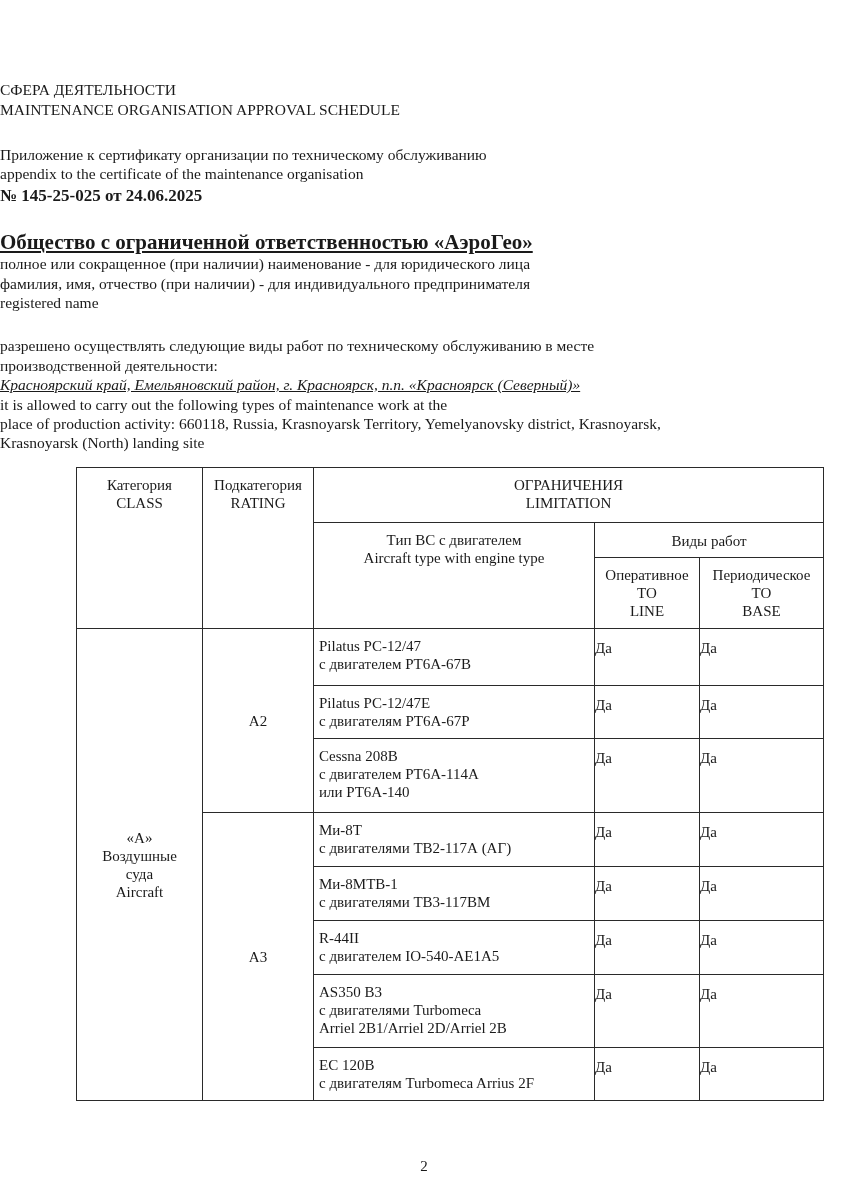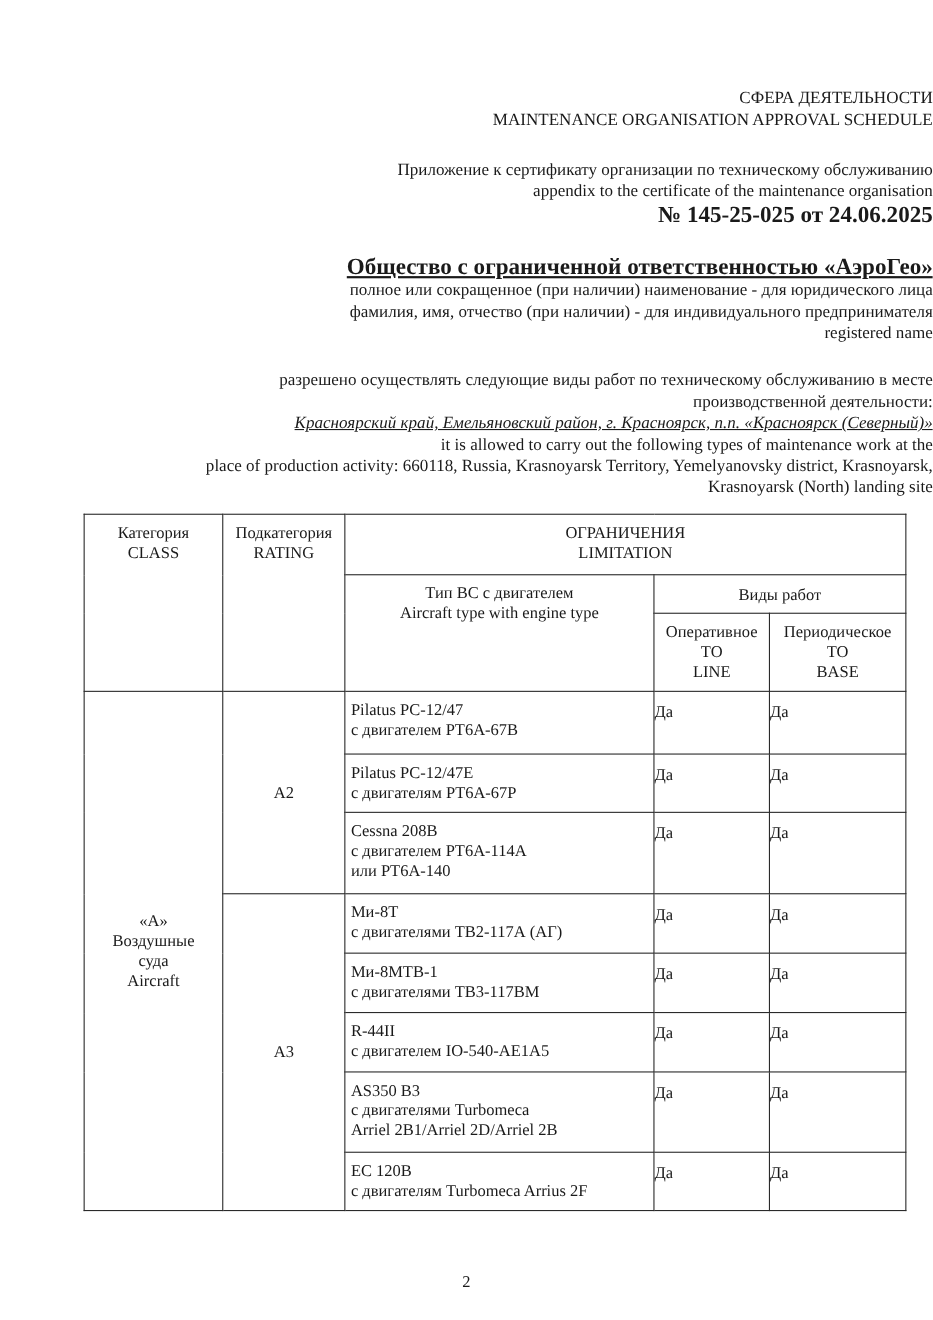--- a/index.html
+++ b/index.html
@@ -1,21 +1,21 @@
 <!DOCTYPE html>
 <html><head>
 <meta charset="utf-8">
 <style>
   html, body { margin: 0; padding: 0; background: #ffffff; }
   body {
     width: 848px; height: 1200px; position: relative; overflow: hidden;
     font-family: "Liberation Serif", "DejaVu Serif", serif;
     color: #1a1a1a;
   }
-  .center { position: absolute; left: 0; width: 848px; text-align: right; }
+  .center { position: absolute; left: 0; width: 848px; text-align: left; }
   .t15 { font-size: 15.5px; line-height: 19px; }
   .bold { font-weight: bold; }
   .ul { text-decoration: underline; }
   .it { font-style: italic; }
 
   table.sched {
     position: absolute; left: 76px; top: 467px;
     width: 747px; border-collapse: collapse; table-layout: fixed;
     font-size: 15px; line-height: 18px;
   }
@@ -30,21 +30,21 @@
   .line { display: block; }
   .pageno { position: absolute; top: 1158px; left: 0; width: 848px; text-align: center; font-size: 15px; }
 </style>
 </head>
 <body>
 
 <div class="center t15" style="top:80px;">СФЕРА ДЕЯТЕЛЬНОСТИ</div>
 <div class="center t15" style="top:100px;">MAINTENANCE ORGANISATION APPROVAL SCHEDULE</div>
 <div class="center t15" style="top:145px;">Приложение к сертификату организации по техническому обслуживанию</div>
 <div class="center t15" style="top:164px;">appendix to the certificate of the maintenance organisation</div>
-<div class="center bold" style="top:185px; font-size:21px; line-height:21px;">№ 145-25-025 от 24.06.2025</div>
+<div class="center bold" style="top:185px; font-size:17px; line-height:21px;">№ 145-25-025 от 24.06.2025</div>
 
 <div class="center bold ul" style="top:232px; font-size:21px; line-height:21px;">Общество с ограниченной ответственностью «АэроГео»</div>
 <div class="center t15" style="top:254px;">полное или сокращенное (при наличии) наименование - для юридического лица</div>
 <div class="center t15" style="top:274px;font-family:Liberation Serif, serif;">фамилия, имя, отчество (при наличии) - для индивидуального предпринимателя</div>
 <div class="center t15" style="top:293px;">registered name</div>
 
 <div class="center t15" style="top:336px;">разрешено  осуществлять следующие виды работ по техническому обслуживанию в месте</div>
 <div class="center t15" style="top:356px;">производственной деятельности:</div>
 <div class="center t15 it ul" style="top:375px;">Красноярский край, Емельяновский район, г. Красноярск, п.п. «Красноярск (Северный)»</div>
 <div class="center t15" style="top:395px;">it  is  allowed to carry out the following types of maintenance work at the</div>

